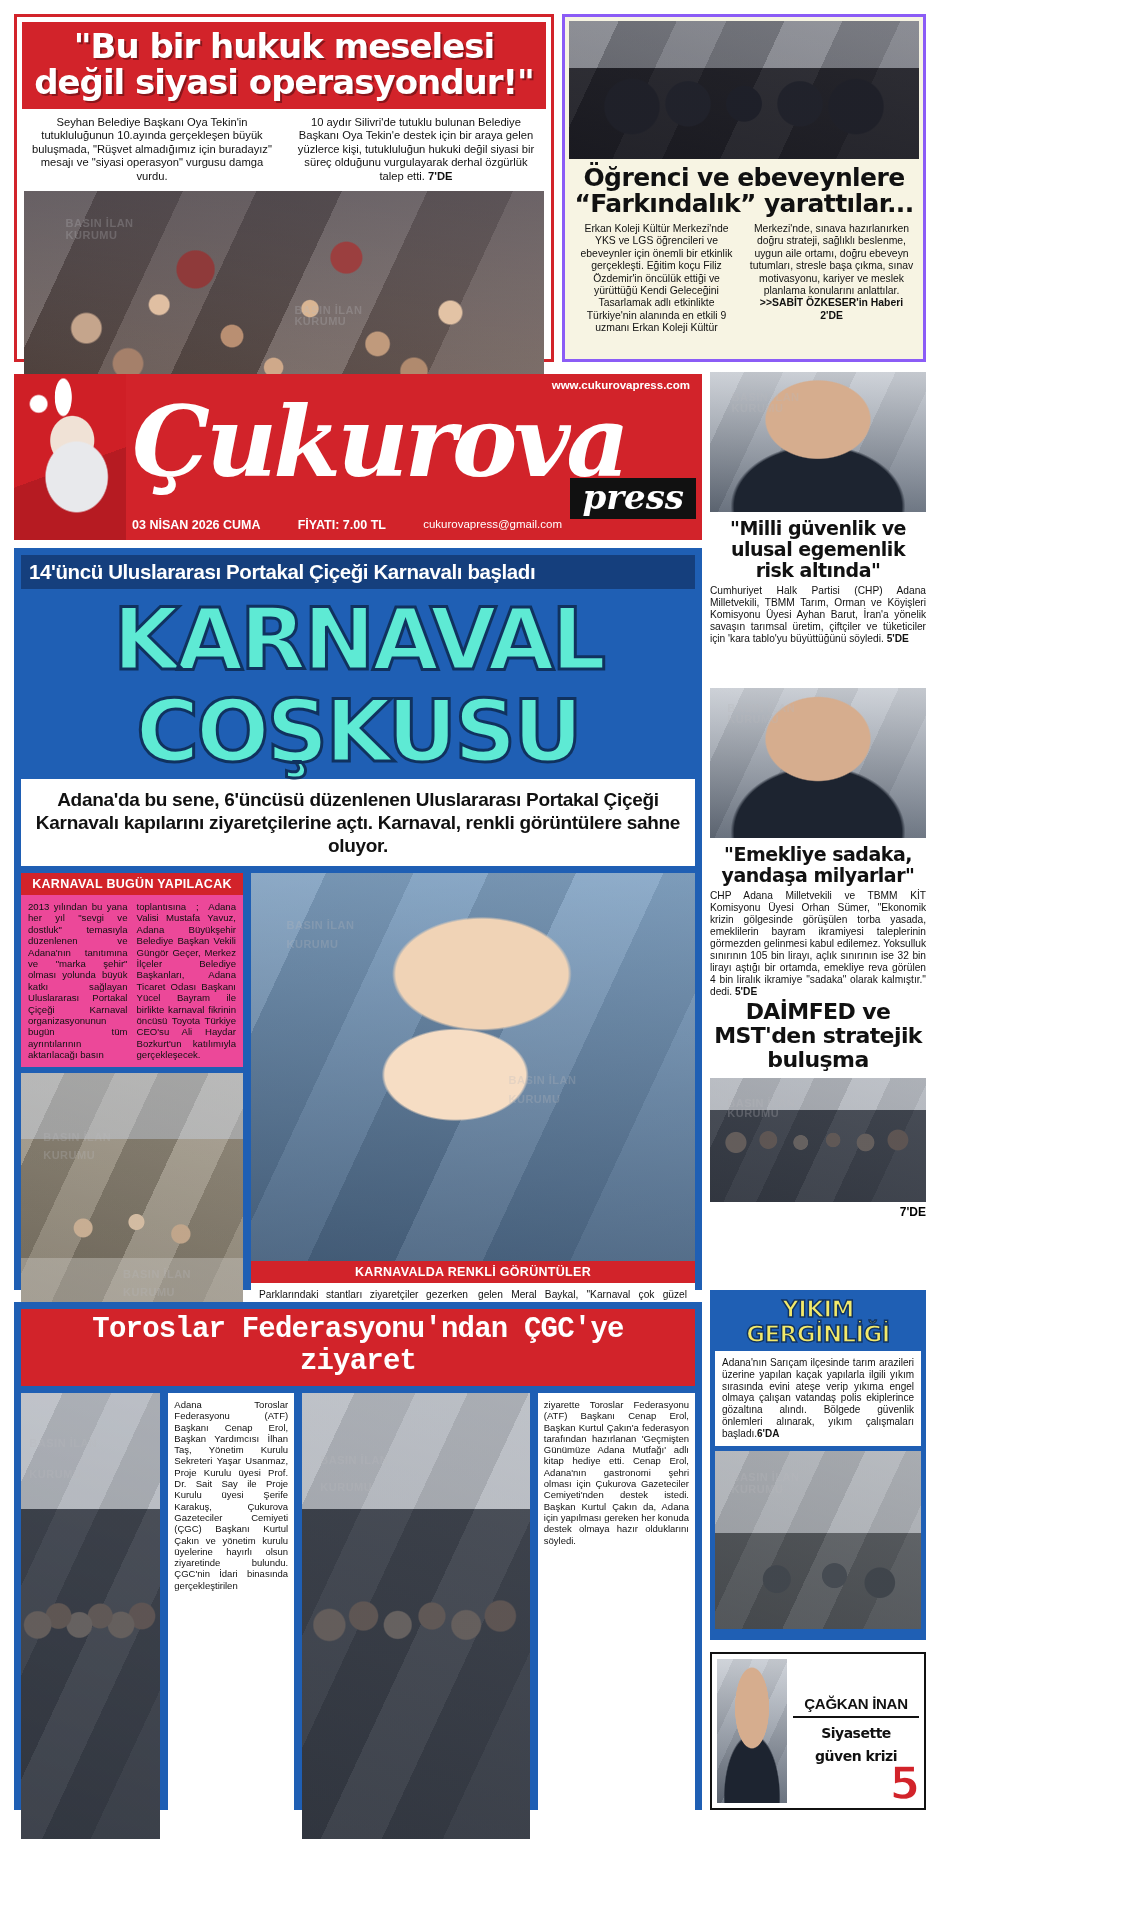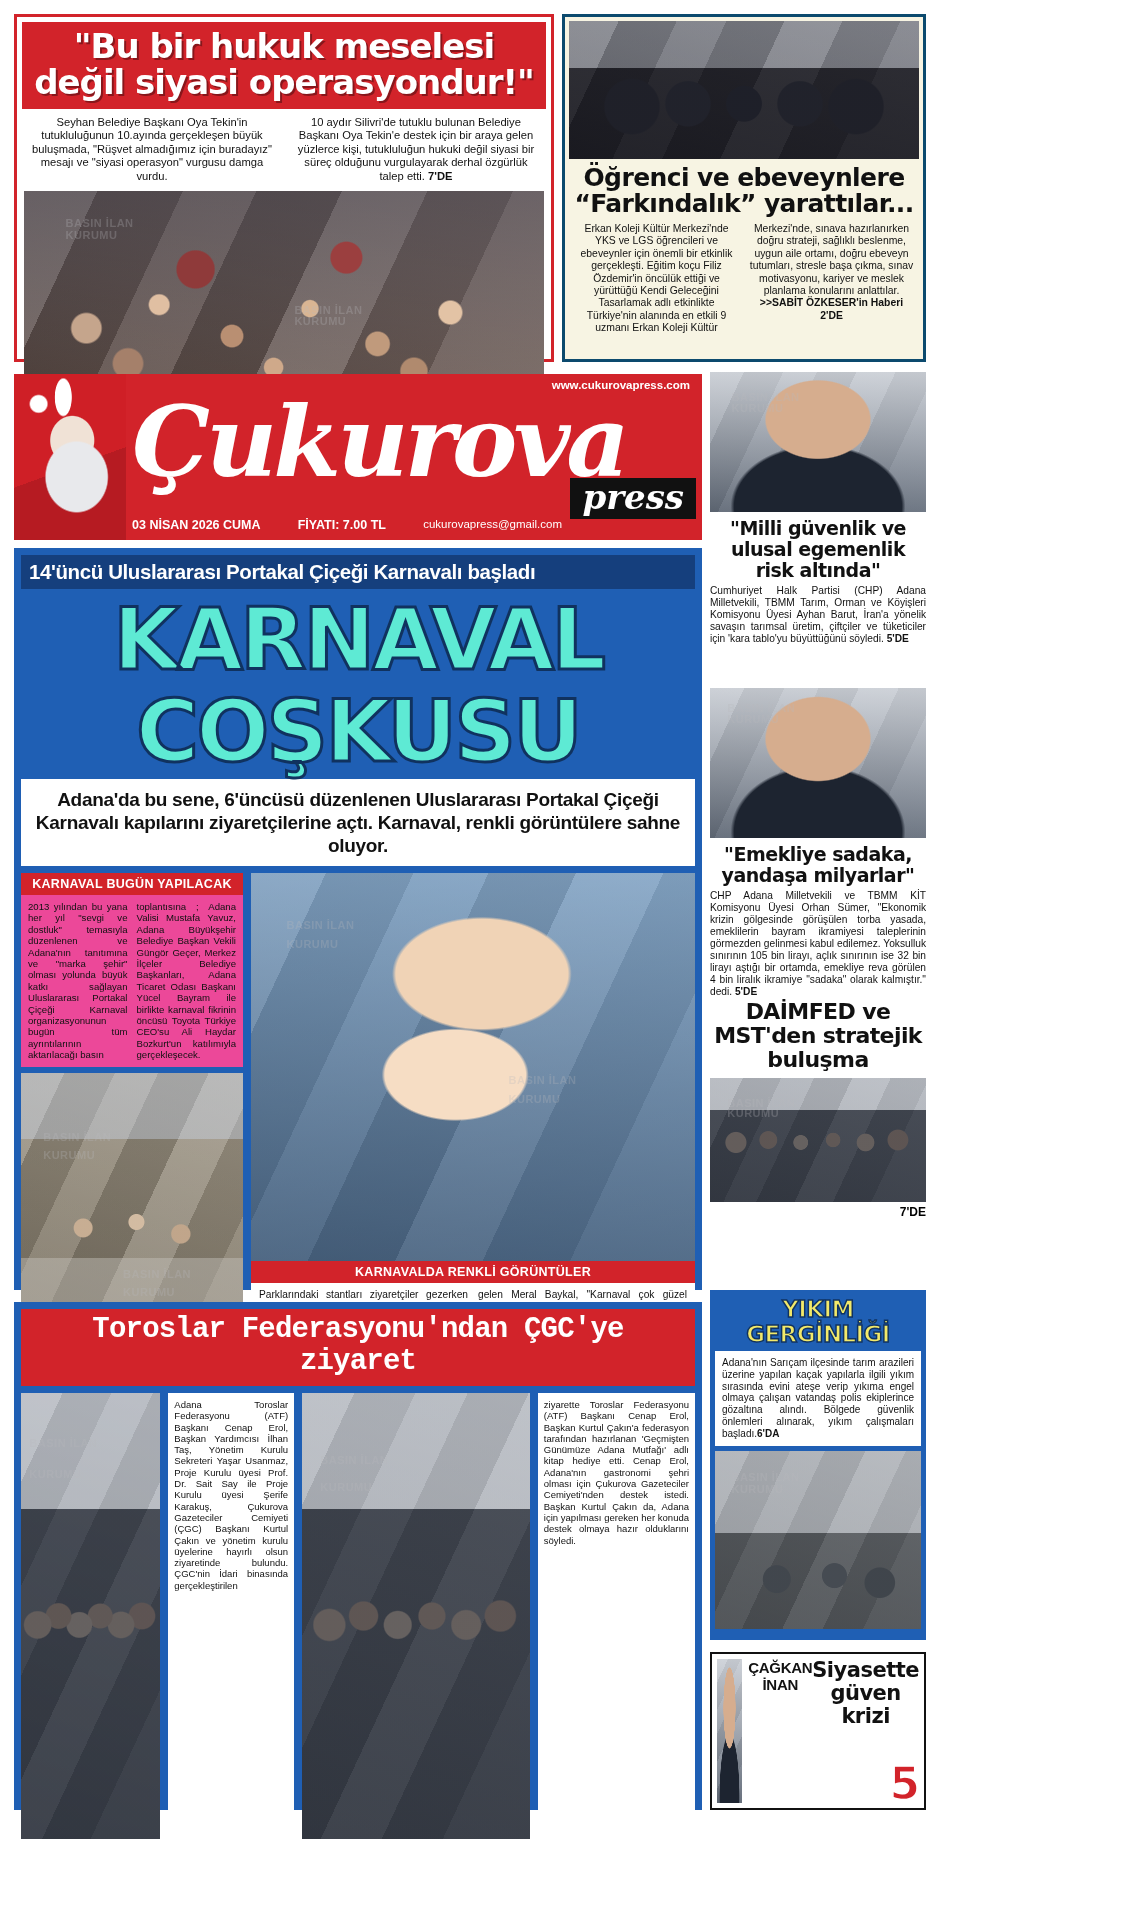--- a/index.html
+++ b/index.html
@@ -123,21 +123,21 @@
     font-family: "DejaVu Sans", sans-serif;
     font-weight: bold; font-size: 34px; line-height: 36px;
     padding: 6px 4px 9px; letter-spacing: -1px;
     text-shadow: 2px 2px 0 rgba(0,0,0,.35);
   }
   #tl-cols { display: flex; gap: 16px; padding: 7px 6px 6px; }
   #tl-cols p { width: 50%; font-size: 11.2px; line-height: 13.4px; text-align: center; color: #111; }
   #tl-photo { height: 196px; margin: 2px 2px 0; }
 
   
-  #tr-box { left: 562px; top: 14px; width: 364px; height: 348px; border: 3px solid #0c4a6e; background: #f7f4e3; padding: 4px; }
+  #tr-box { left: 562px; top: 14px; width: 364px; height: 348px; border: 3px solid #8b5cf6; background: #f7f4e3; padding: 4px; }
   #tr-photo { height: 138px; }
   #tr-title {
     font-family: "DejaVu Sans", sans-serif;
     font-weight: bold; font-size: 25px; line-height: 26px;
     text-align: center; color: #111; padding: 6px 2px 4px; letter-spacing: -.6px;
   }
   #tr-cols { display: flex; gap: 10px; padding: 2px 5px; }
   #tr-cols p { width: 50%; font-size: 10.4px; line-height: 12.4px; text-align: center; color: #111; }
 
   
@@ -250,26 +250,26 @@
     color: #f2e96a; text-align: center; letter-spacing: -.6px;
     -webkit-text-stroke: 1.5px #10325f; padding: 2px 0 4px;
   }
   #yikim-text { background: #fff; padding: 6px 7px; }
   #yikim-text p { font-size: 10px; line-height: 11.8px; text-align: justify; color: #111; }
   #yikim-photo { height: 178px; margin-top: 5px; }
 
   
   #cagkan { position: absolute; left: 710px; top: 1652px; width: 216px; height: 158px; border: 2px solid #111; background: #fff; padding: 5px; display: flex; gap: 6px; }
   #cg-photo { width: 70px; }
-  #cg-right { flex: 1; display: flex; flex-direction: row; justify-content: center; }
+  #cg-right { flex: 1; display: flex; flex-direction: column; justify-content: center; }
   #cg-name { font-weight: bold; font-size: 15px; text-align: center; color: #111; letter-spacing: -.3px; }
   #cg-rule { border-top: 2px solid #111; margin: 4px 0; }
   #cg-head {
     font-family: "DejaVu Sans", sans-serif;
-    font-weight: bold; font-size: 21px; line-height: 23px;
+    font-weight: bold; font-size: 14px; line-height: 23px;
     text-align: center; color: #111; letter-spacing: -.5px;
   }
   #cg-num {
     position: absolute; right: 4px; bottom: 2px;
     font-family: "DejaVu Sans", sans-serif;
     font-weight: bold; font-size: 44px; line-height: 44px;
     color: #d2232a; -webkit-text-stroke: 1.5px #fff;
   }
 
   .pgref { font-weight: bold; }

